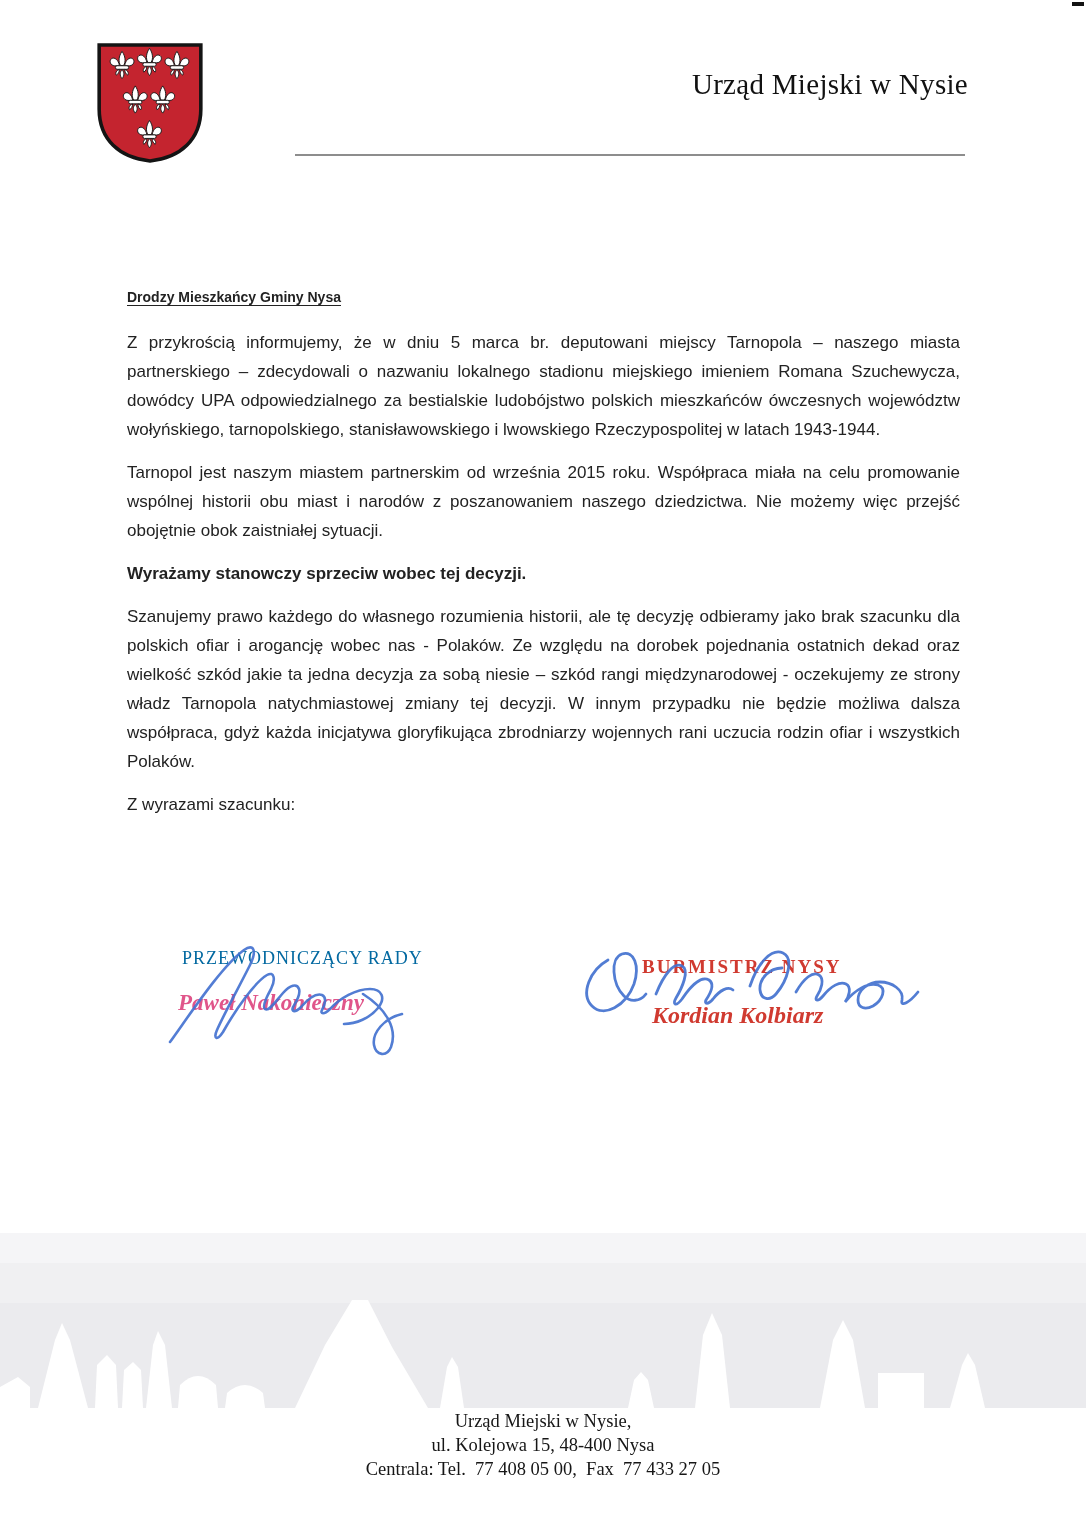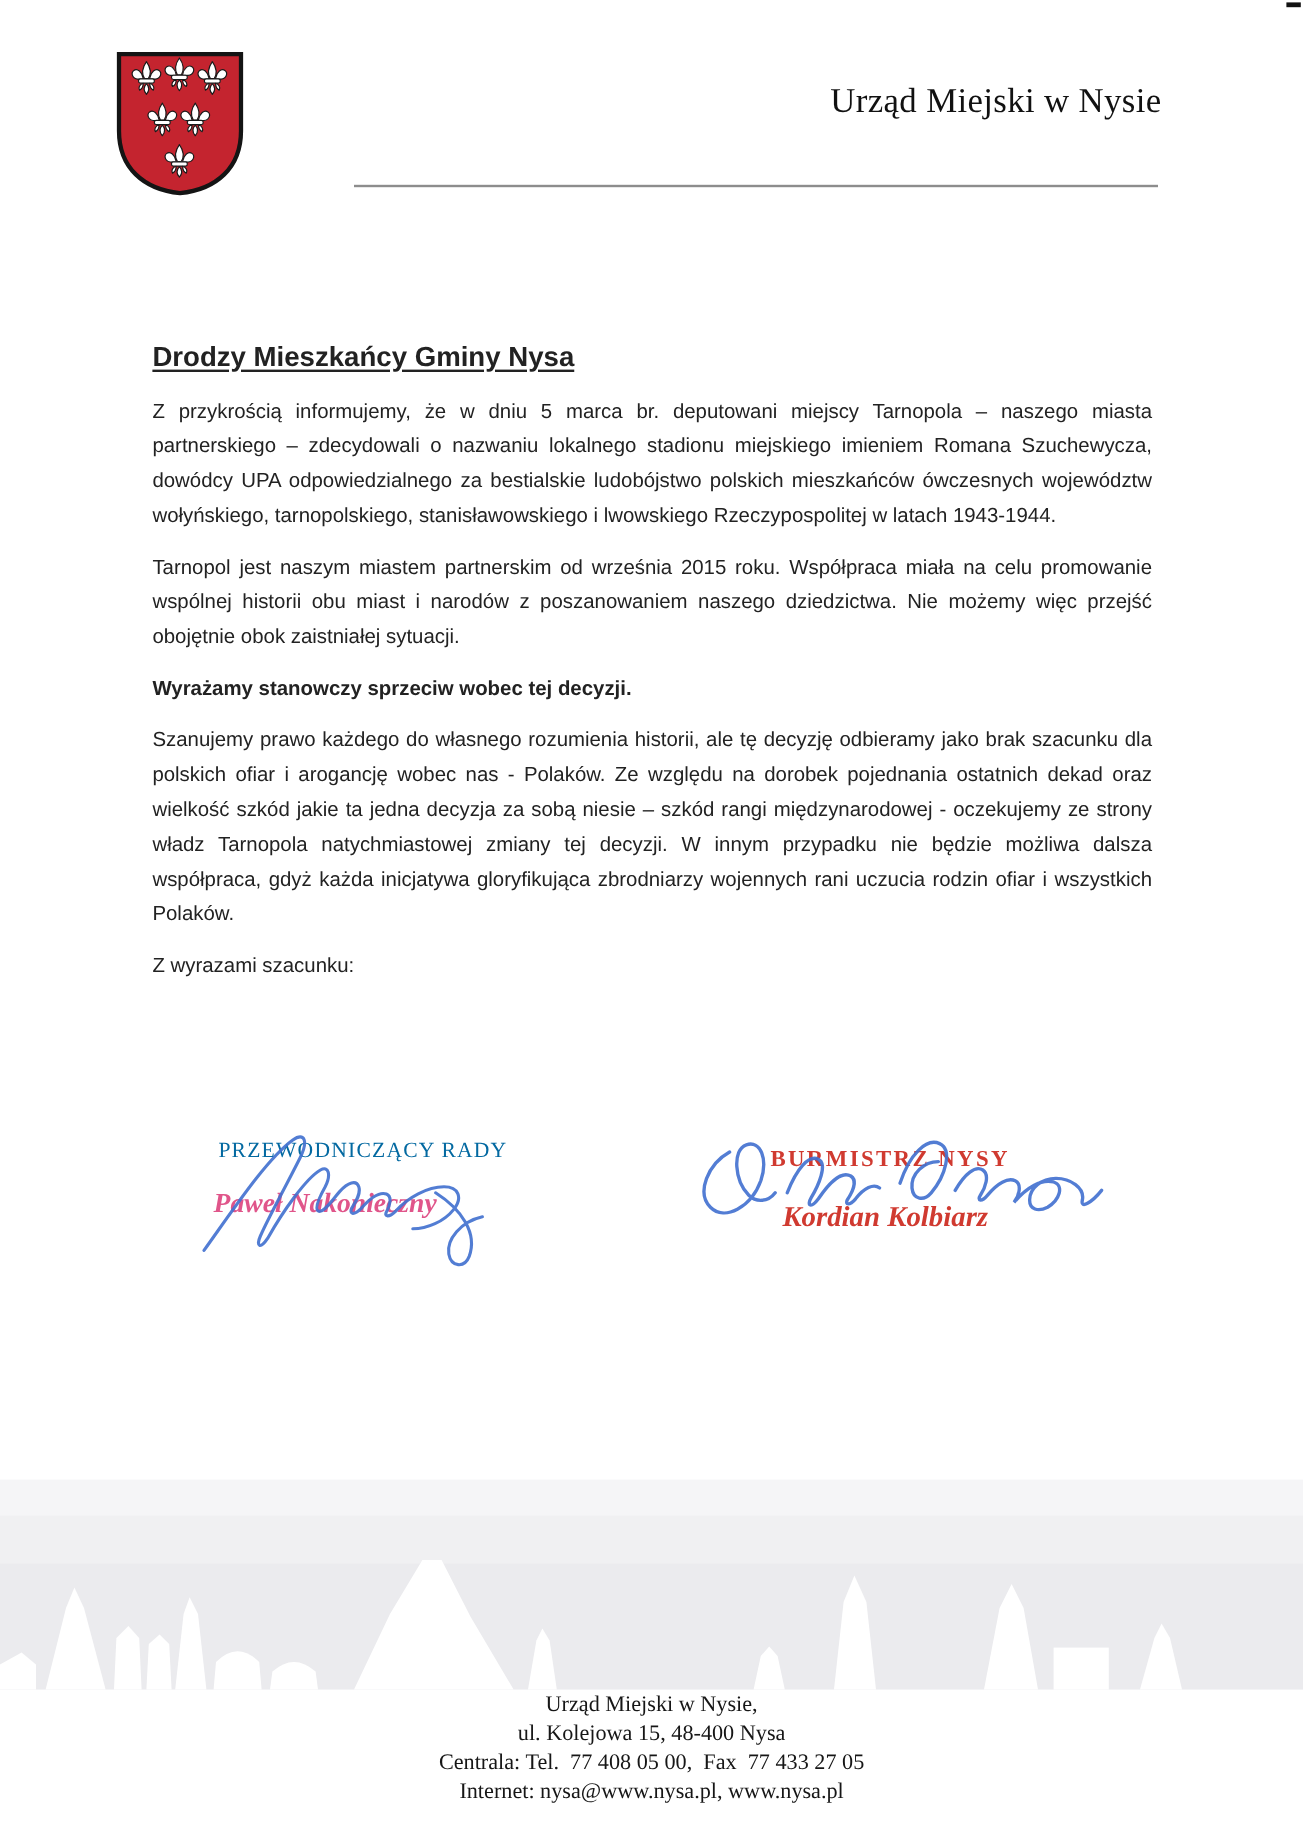--- a/index.html
+++ b/index.html
@@ -19,21 +19,21 @@
     font-size:29px; color:#111; letter-spacing:0.3px; white-space:nowrap;
   }
   .header-rule { position:absolute; left:295px; top:154px; width:670px; height:2px; background:#8d8d8d; }
 
   
   .letter-body {
     position:absolute; left:127px; top:283px; width:833px;
     font-size:17px; line-height:29px; text-align:justify; color:#222;
   }
   .salutation {
-    margin:0 0 16px 0; font-size:23px; font-weight:bold;
+    margin:0 0 16px 0; font-size:14px; font-weight:bold;
     text-decoration:underline; text-underline-offset:3px; text-align:left;
   }
   .letter-body p { margin:0 0 14px 0; }
   .statement { font-weight:bold; text-align:left; }
   .closing { margin-top:28px; text-align:left; }
 
   
   .sig-row { position:absolute; left:0; top:938px; width:1086px; height:130px; }
   .sig-block { position:absolute; top:0; height:130px; }
   .sig-left  { left:158px; width:280px; }
@@ -160,16 +160,15 @@
       <rect x="878" y="148" width="46" height="35"></rect>
       <polygon points="950,183 962,140 968,128 975,140 985,183"></polygon>
       <polygon points="0,183 0,162 18,152 30,162 30,183"></polygon>
     </g>
   </svg>
 
   <div class="footer">
     <div>Urząd Miejski w Nysie,</div>
     <div>ul. Kolejowa 15, 48-400 Nysa</div>
     <div>Centrala: Tel.  77 408 05 00,  Fax  77 433 27 05</div>
-    <div>Internet: nysa@www.nysa.pl, www.nysa.pl</div>
   </div>
 
 </div>
 
 </body></html>

